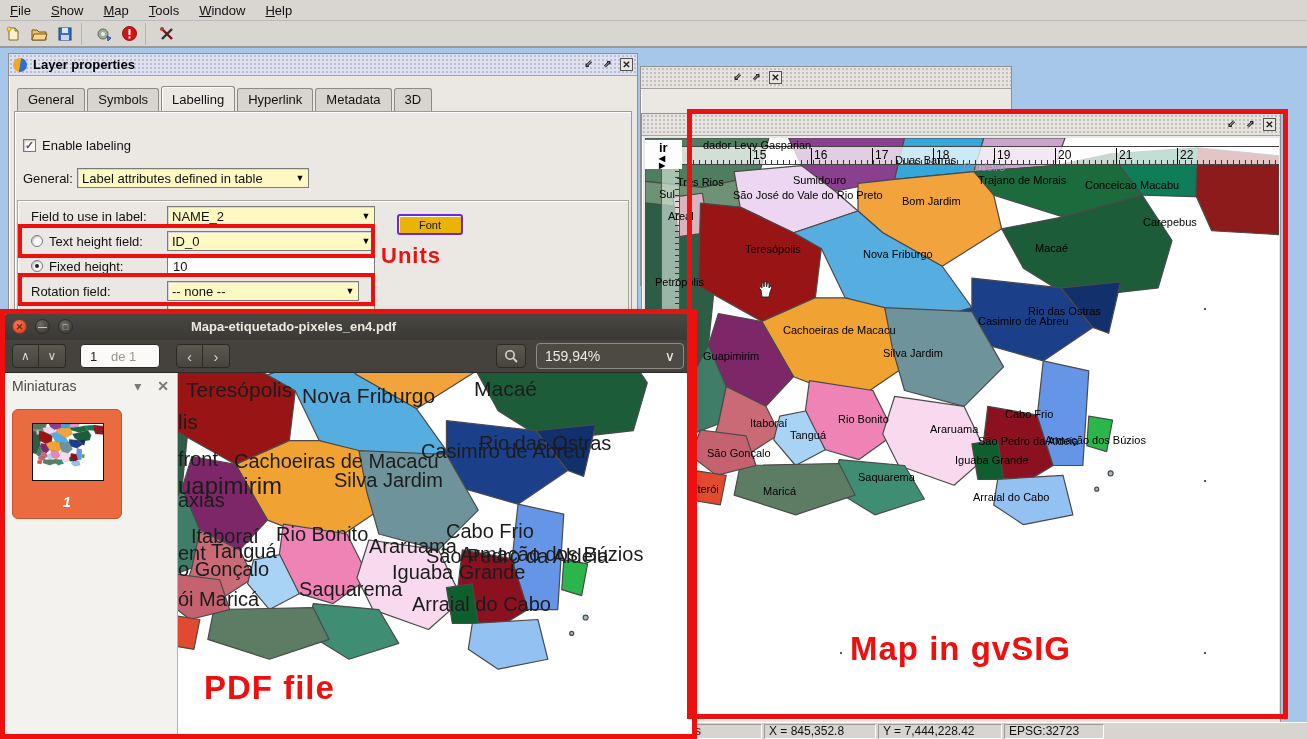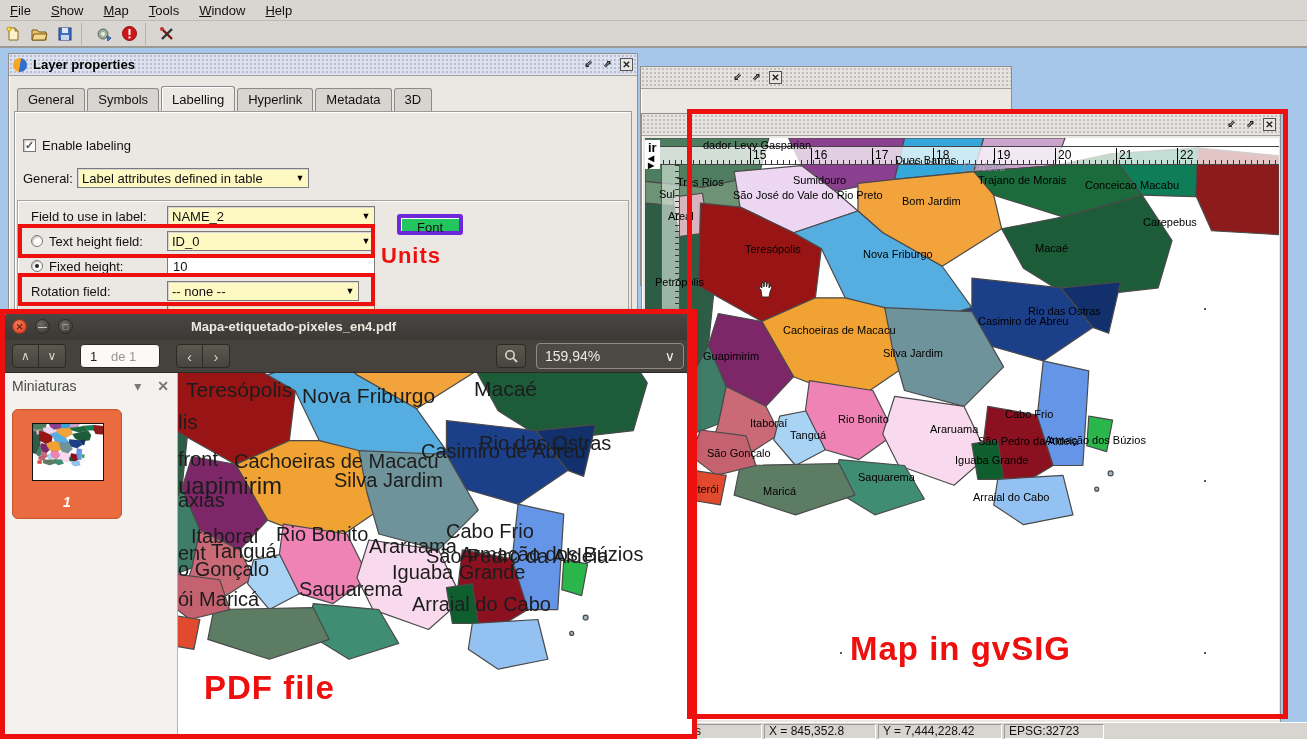--- a/index.html
+++ b/index.html
@@ -44,22 +44,22 @@
     border:1px solid #777; box-shadow:inset 1px 1px 2px #bbb; }
   .radio.sel::after { content:""; position:absolute; left:3px; top:3px; width:4px; height:4px;
     border-radius:50%; background:#222; }
   .lbl { position:absolute; white-space:nowrap; }
   .combo { position:absolute; height:20px; background:#fef9c3; border:1px solid #7b7b7b;
     box-shadow:inset 1px 1px 0 #d7d7d7; display:flex; align-items:center; }
   .combo .cv { flex:1; padding:0 4px; font-size:13px; white-space:nowrap; overflow:hidden; }
   .combo .ca { width:16px; text-align:center; font-size:9px; color:#000; }
   .tfield { position:absolute; height:22px; background:#fff; border:1px solid #7b7b7b;
     padding:1px 5px; font-size:13px; line-height:19px; }
-  .btn3d { position:absolute; background:#22c55e; border:4px solid #6d28d9; border-radius:3px;
-    box-shadow:inset 1px 1px 0 #fff; text-align:center; font-size:13px; }
+  .btn3d { position:absolute; background:#eab308; border:2px solid #6d28d9; border-radius:3px;
+    box-shadow:inset 1px 1px 0 #fff; text-align:center; font-size:11px; }
   .grpbox { position:absolute; border:1px solid #a8a5a1; box-shadow:inset 1px 1px 0 #fff; }
   .grpleg { position:absolute; top:-9px; left:8px; background:#ebe8e4; padding:0 4px; font-size:13px; }
 
   
   #bwin { left:640px; top:66px; width:372px; height:220px; z-index:5; }
   #mapwin { left:641px; top:113px; width:640px; height:612px; z-index:10; }
   #mapc { position:absolute; left:3px; top:24px; width:634px; height:582px; background:#fff;
     overflow:hidden; background-image:radial-gradient(#555 0.8px, transparent 1.2px);
     background-size:182px 172px; background-position:105px 85px; }
   #mapc svg.land { position:absolute; left:0; top:0; }
@@ -70,21 +70,21 @@
     background:repeating-linear-gradient(90deg,#333 0 1px,transparent 1px 6px); }
   .htick { position:absolute; top:1px; font-size:12px; color:#000; border-left:1px solid #000;
     padding-left:2px; height:16px; }
   .vruler { position:absolute; left:16px; top:27px; width:19px; height:366px;
     background:rgba(228,240,230,.6); border-left:1px solid #555; border-right:1px solid #555; }
   .vruler::before { content:""; position:absolute; right:0; top:0; height:100%; width:4px;
     background:repeating-linear-gradient(180deg,#333 0 1px,transparent 1px 6px); }
   .vtick { position:absolute; left:1px; font-size:12px; color:#000;
     transform:rotate(-90deg); transform-origin:left top; }
   #ir { position:absolute; left:0; top:2px; background:#fdfdfd; font-weight:bold; font-size:13px;
-    padding:0 3px; color:#000; }
+    padding:0 14px; color:#000; }
   #ir .tri { font-size:8px; display:block; line-height:7px; }
   .hand { position:absolute; font-size:15px; color:#fff; text-shadow:0 0 1px #000,0 0 1px #000; }
 
   
   #pdf { position:absolute; left:4px; top:313px; width:688px; height:421px; z-index:40;
     background:#fff; border-radius:6px 6px 0 0; box-shadow:0 2px 10px rgba(0,0,0,.4); }
   .pdf-title { height:27px; background:linear-gradient(#4a4843,#3b3935); border-radius:5px 5px 0 0;
     display:flex; align-items:center; color:#ece8df; font-size:13px; font-weight:bold; }
   .circ { width:15px; height:15px; border-radius:50%; margin-left:8px; display:flex;
     align-items:center; justify-content:center; font-size:9px; }

